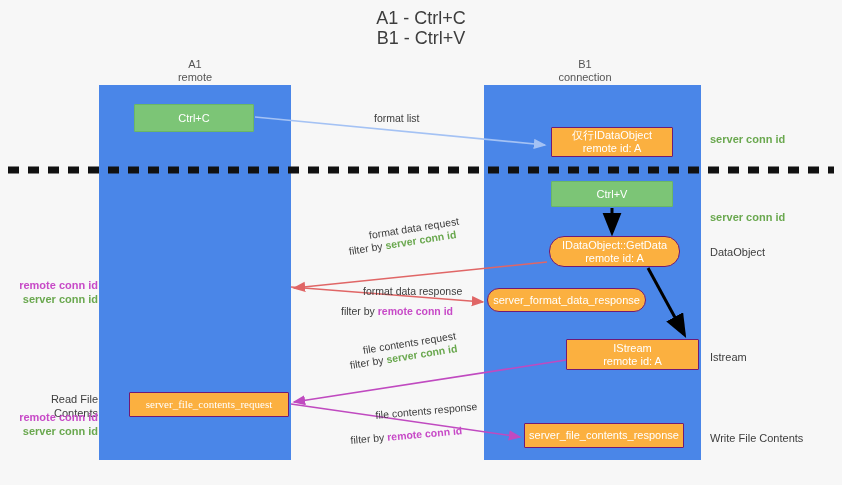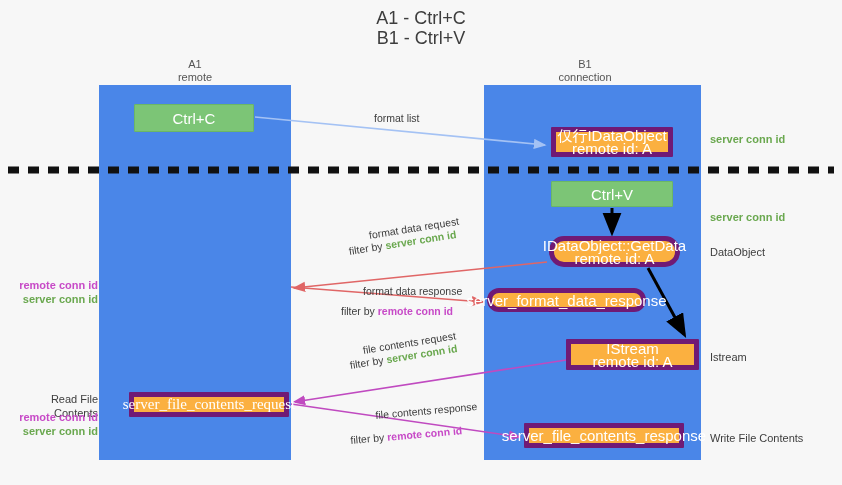--- a/index.html
+++ b/index.html
@@ -24,25 +24,25 @@
   #head-a1{left:140px;top:58px;width:110px;}
   #head-b1{left:530px;top:58px;width:110px;}
   
   .lane{background:#4a86e8;}
   #lane-a1{left:99px;top:85px;width:192px;height:375px;}
   #lane-b1{left:484px;top:85px;width:217px;height:375px;}
   
   .box{
     box-sizing:border-box;
     display:flex;align-items:center;justify-content:center;
-    text-align:center;color:#ffffff;font-size:15px;line-height:13px;
+    text-align:center;color:#ffffff;font-size:11px;line-height:13px;
     border-radius:1px;
   }
   .box.green{background:#7cc576;border:1px solid #6bb765;}
-  .box.orange{background:#fbb040;border:5px solid #701a75;}
+  .box.orange{background:#fbb040;border:1px solid #701a75;}
   
   #b-ctrlc{left:134px;top:104px;width:120px;height:28px;}
   #b-idataobject{left:551px;top:127px;width:122px;height:30px;}
   #b-ctrlv{left:551px;top:181px;width:122px;height:26px;}
   #b-getdata{left:549px;top:236px;width:131px;height:31px;border-radius:15px;}
   #b-istream{left:566px;top:339px;width:133px;height:31px;}
   #b-fmtreq{left:129px;top:277px;width:160px;height:24px;}
   #b-fmtresp{left:487px;top:288px;width:159px;height:24px;border-radius:12px;}
   #b-filereq{left:129px;top:392px;width:160px;height:25px;font-family:Liberation Serif, serif;}
   #b-fileresp{left:524px;top:423px;width:160px;height:25px;}

